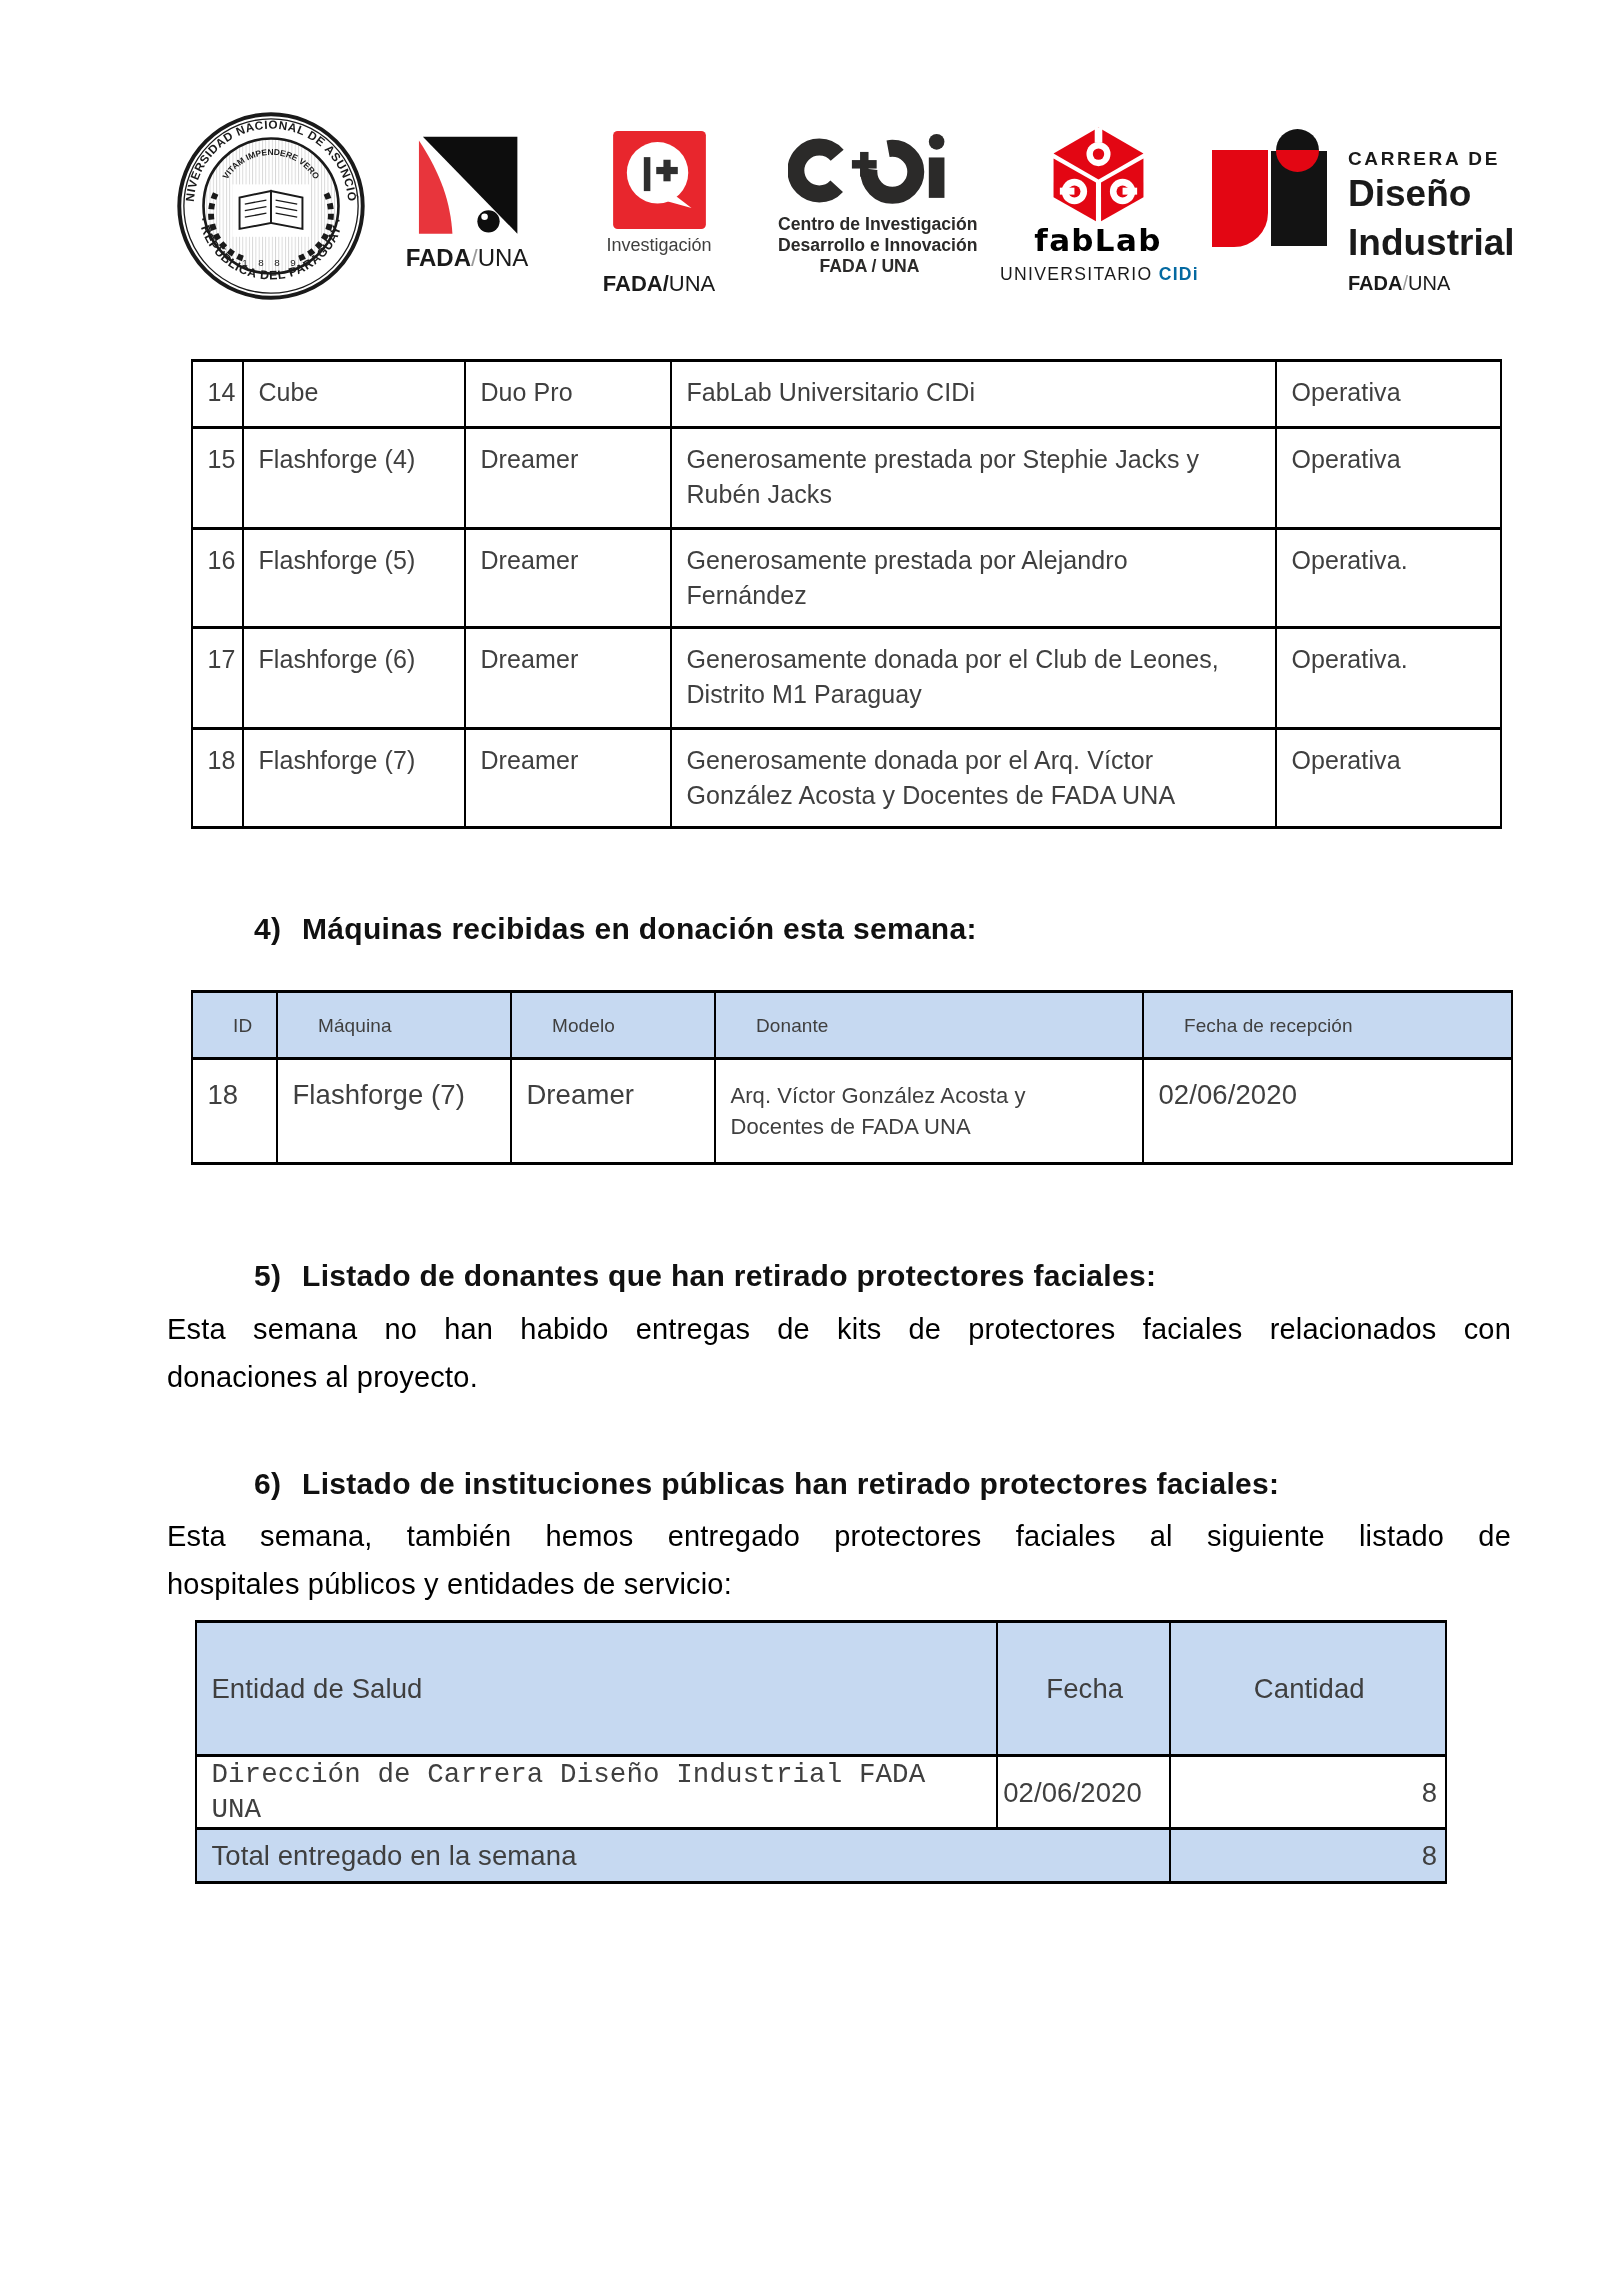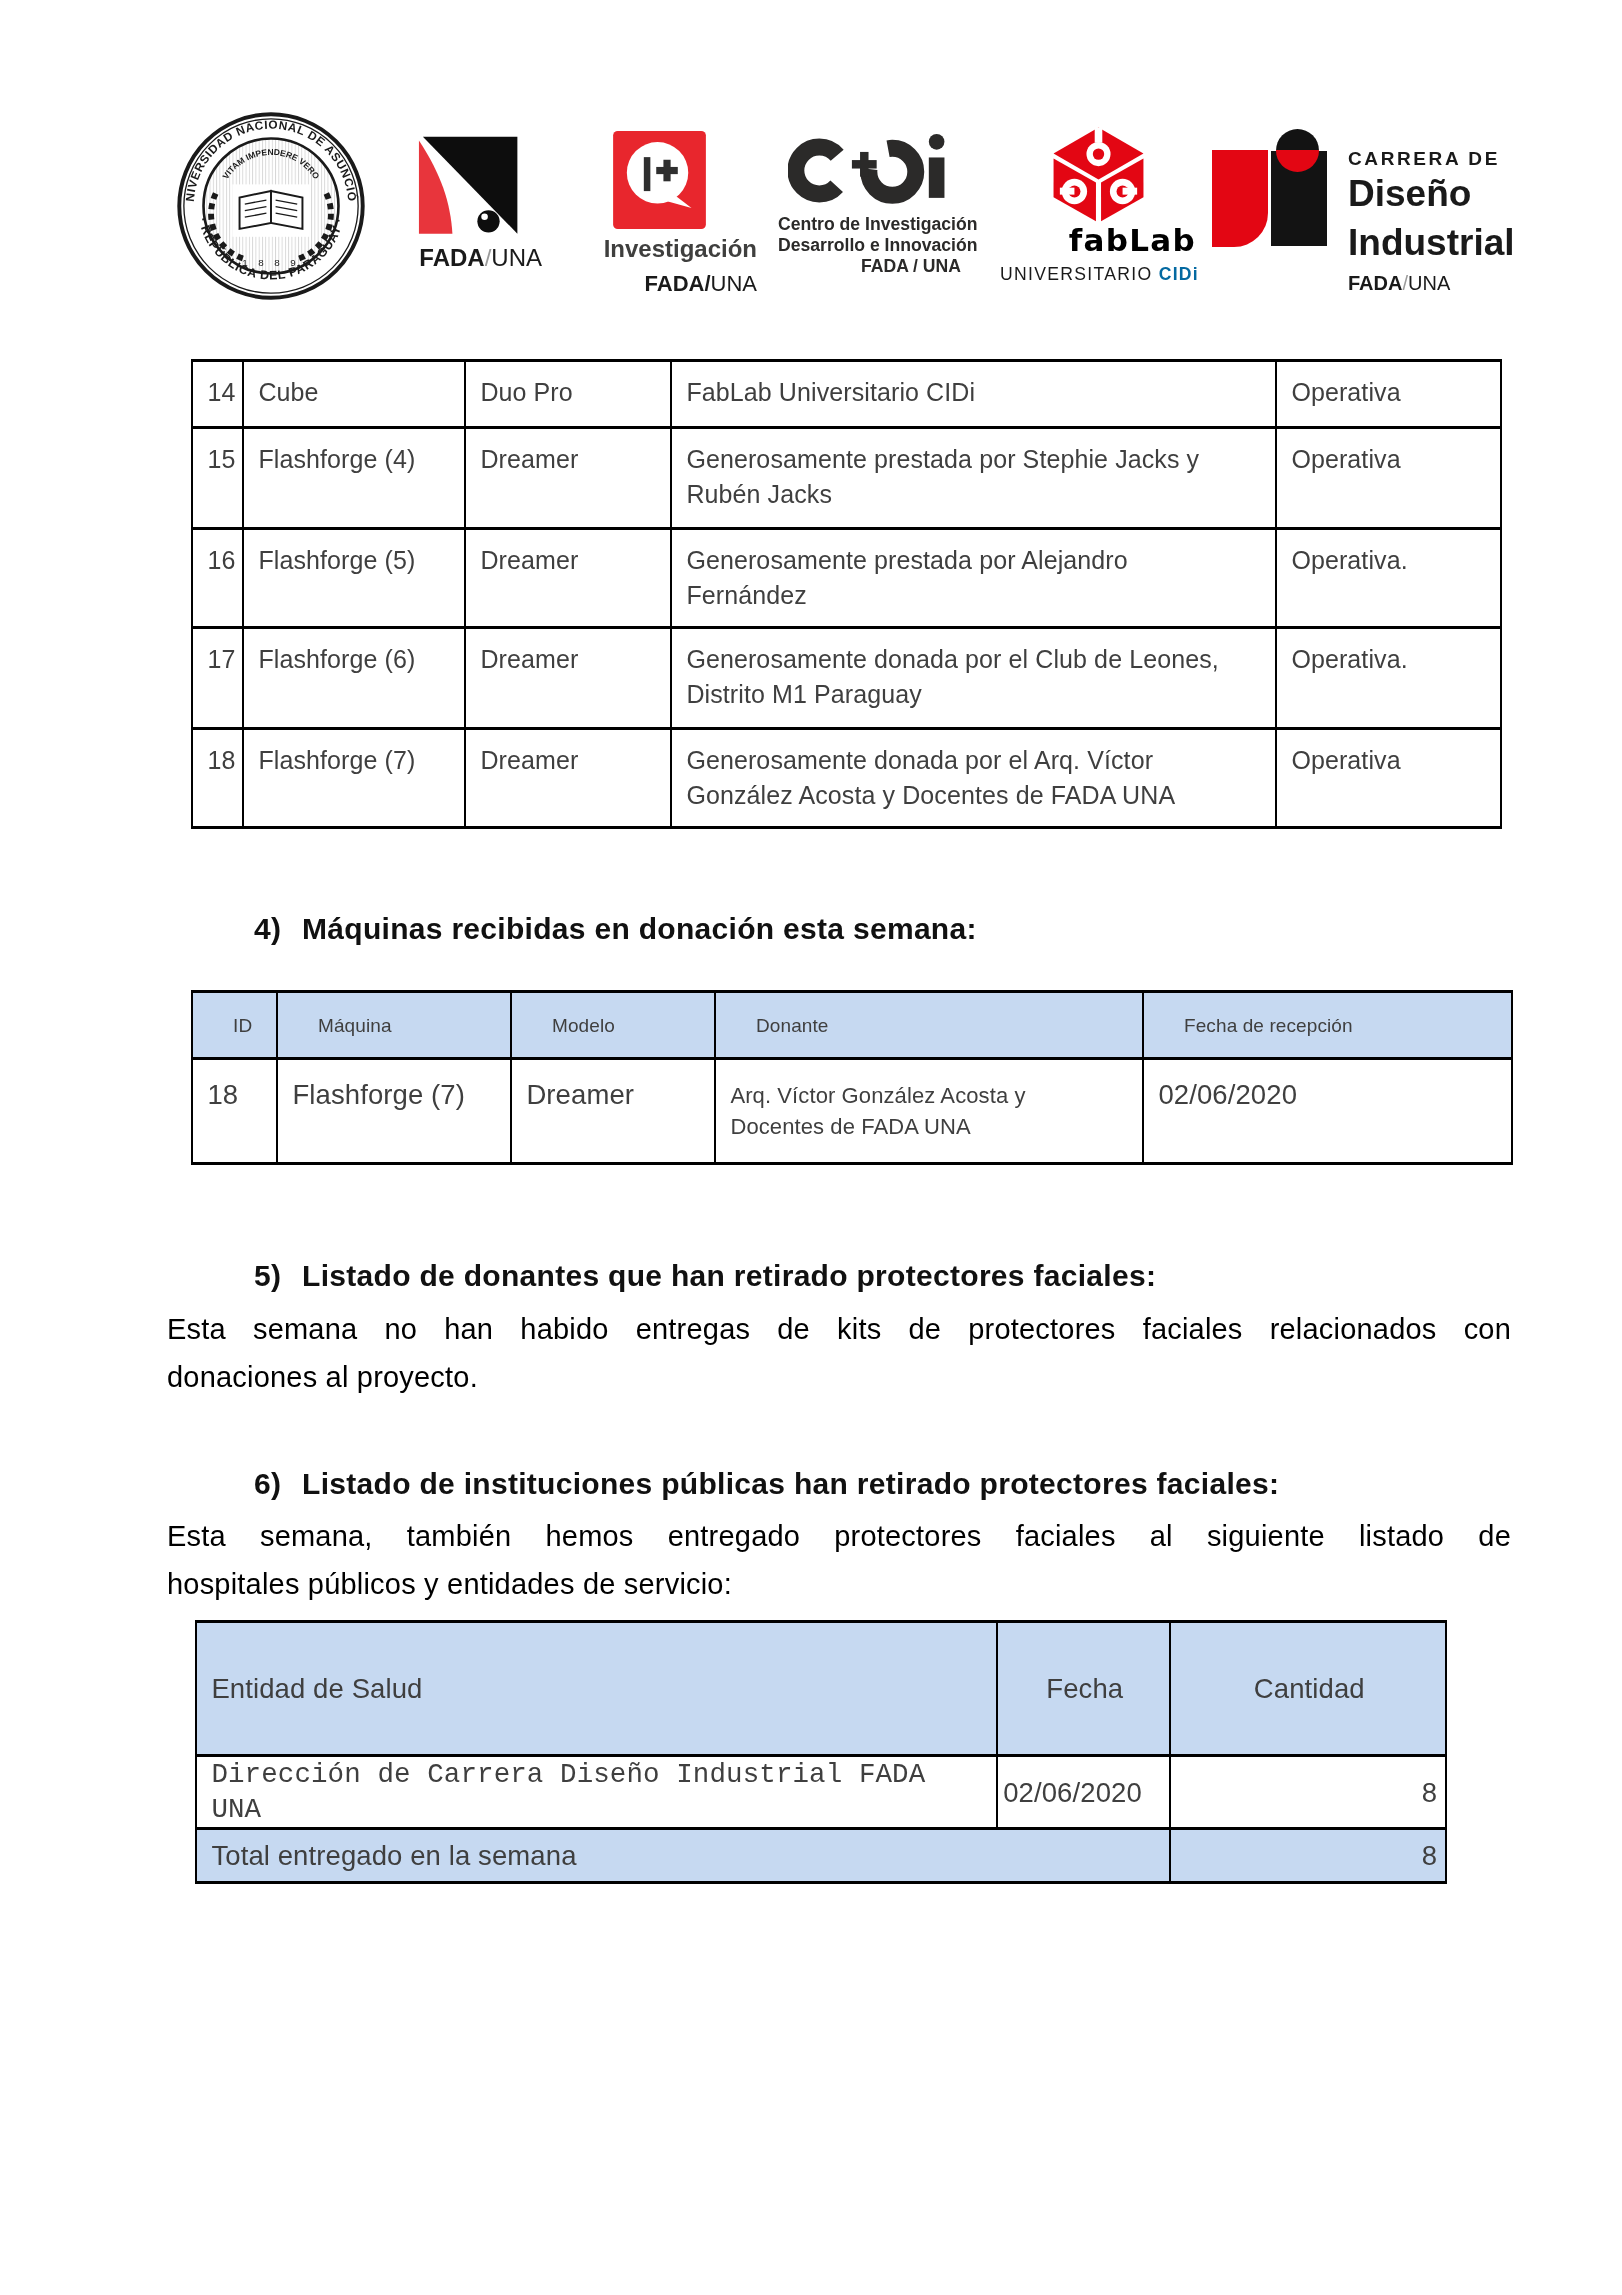--- a/index.html
+++ b/index.html
@@ -1,23 +1,23 @@
 <!DOCTYPE html>
 <html style="font-size:10.5px"><head>
 <meta charset="utf-8">
 <style>
   html,body{margin:0;padding:0;background:#ffffff;}
   .page{position:relative;width:1623px;height:2295px;background:#ffffff;overflow:hidden;
         font-family:"Liberation Sans","DejaVu Sans",sans-serif;color:#3b3b3b;}
 
   
   .logo{position:absolute;}
-  .cap{position:absolute;text-align:right;color:#1a1a1a;white-space:nowrap;}
+  .cap{position:absolute;text-align:center;color:#1a1a1a;white-space:nowrap;}
   .fada-cap{left:392px;top:244px;width:150px;font-size:24px;}
-  .inv-cap1{left:561px;top:235px;width:196px;font-size:24px;font-weight:bold;color:#3f3f3e;}
+  .inv-cap1{left:561px;top:235px;width:196px;font-size:18px;font-weight:normal;color:#3f3f3e;}
   .inv-cap2{left:561px;top:271px;width:196px;font-size:22px;}
   .cidi-cap{left:778px;top:214px;width:183px;font-size:17.6px;line-height:21px;font-weight:bold;color:#2b2a29;}
   .fab-word{left:1000px;top:222px;width:196px;font-size:31px;font-weight:bold;letter-spacing:1.3px;font-family:"DejaVu Sans",sans-serif;color:#000000;}
   .fab-cap{left:1000px;top:264px;width:196px;font-size:17.6px;letter-spacing:1.3px;color:#1a1a1a;}
   .red{color:#0369a1;font-weight:bold;}
   .slash-gray{color:#9b9b9b;}
   .light{font-weight:normal;}
   .di-red{position:absolute;left:1212px;top:150px;width:56px;height:97px;background:#e30613;border-radius:0 0 34px 0;}
   .di-black{position:absolute;left:1271px;top:151px;width:56px;height:95px;background:#131313;}
   .di-circle{position:absolute;left:1276px;top:129px;width:43px;height:43px;border-radius:50%;

